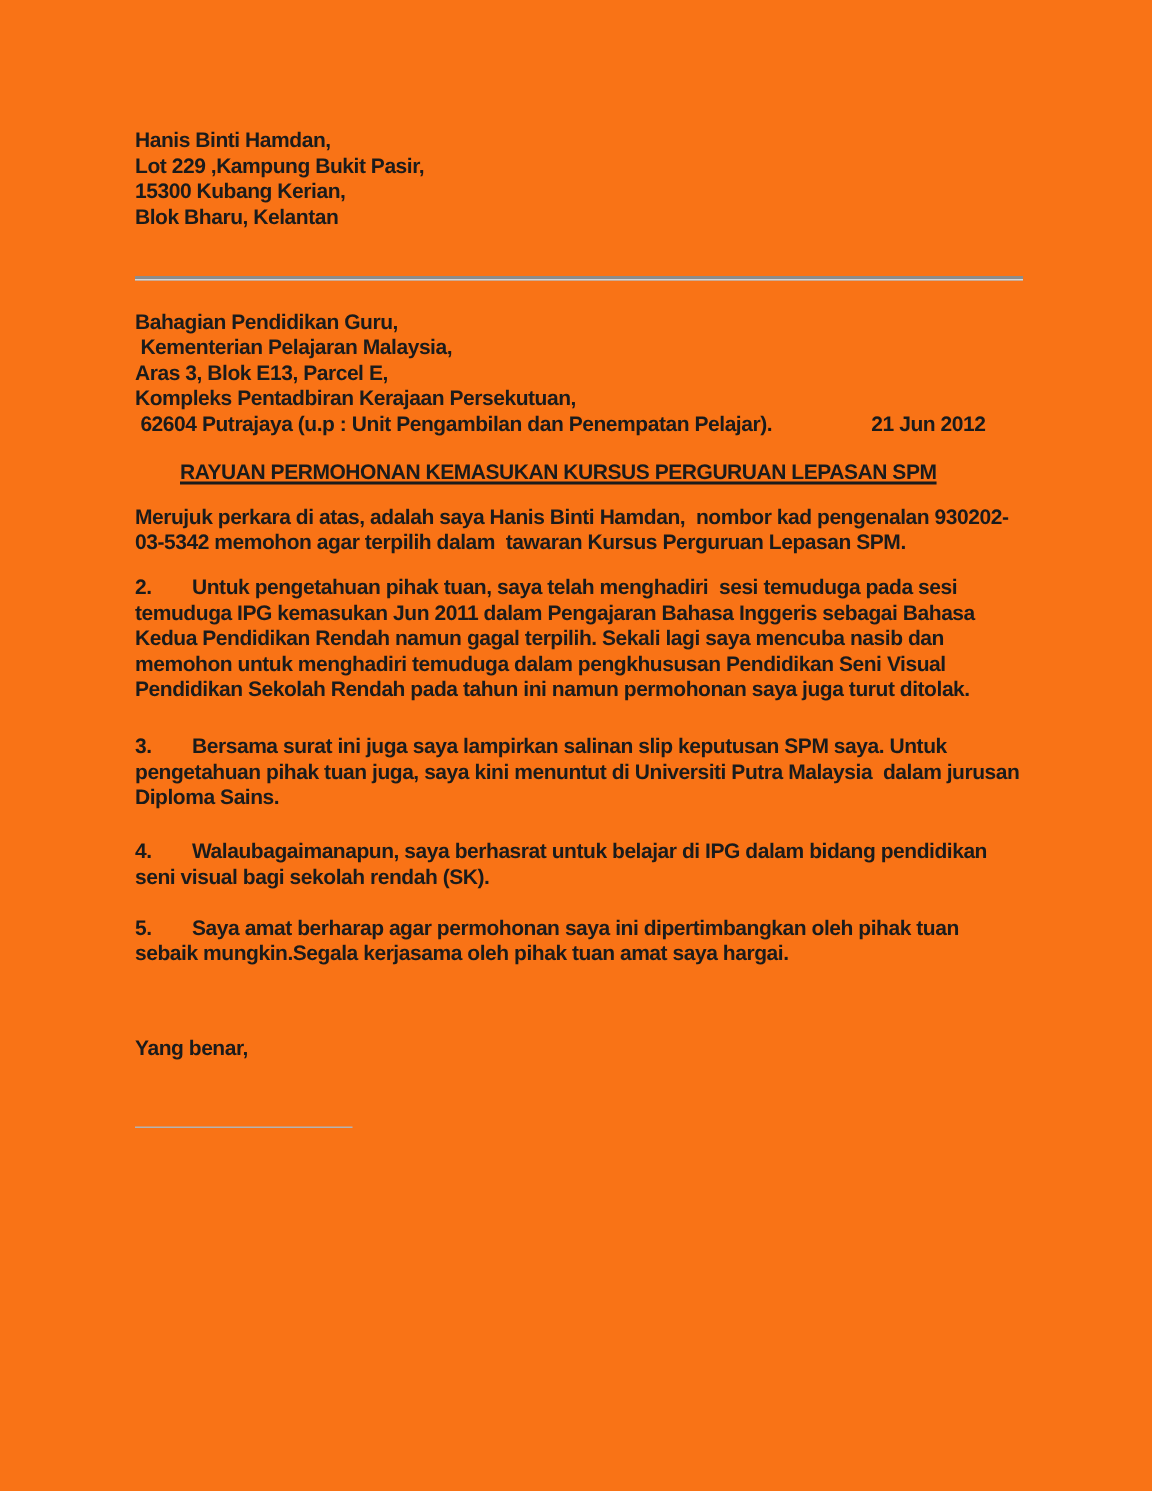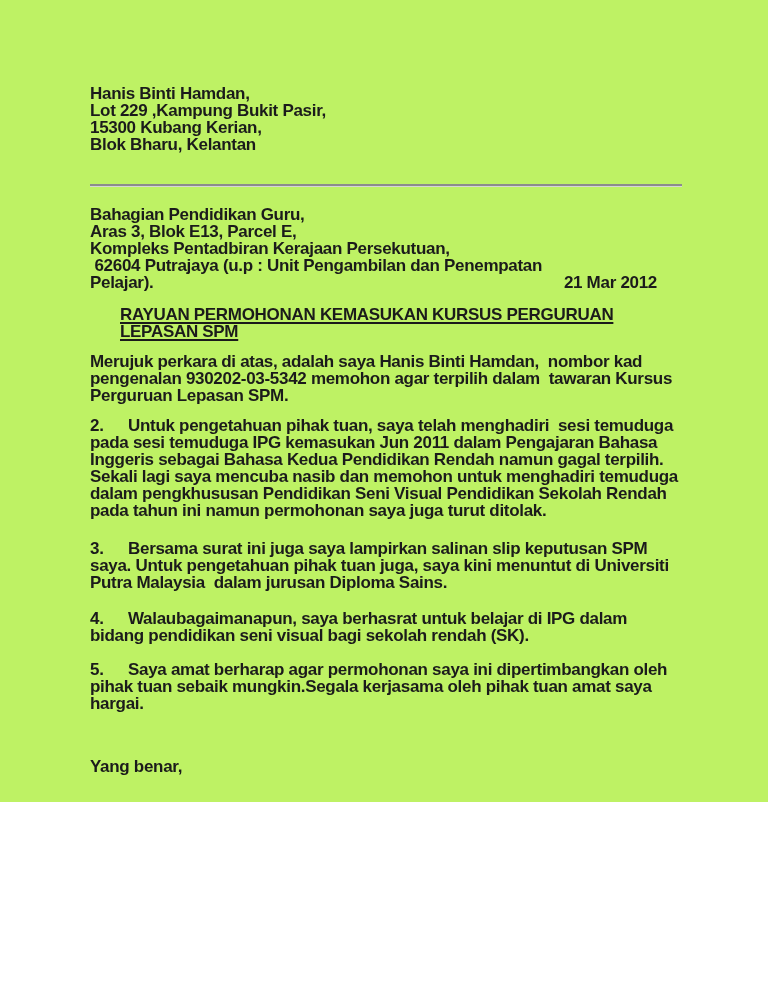--- a/index.html
+++ b/index.html
@@ -1,24 +1,24 @@
 <!DOCTYPE html>
 <html><head>
 <meta charset="utf-8">
 <style>
   html, body { margin: 0; padding: 0; background: #ffffff; }
   .page {
     position: relative;
     width: 768px;
-    height: 802px;
-    background: #bef264;
+    height: 994px;
+    background: #f97316;
     overflow: hidden;
     font-family: "Liberation Sans", sans-serif;
     font-weight: 700;
-    font-size: 17px;
+    font-size: 14px;
     line-height: 17px;
     letter-spacing: -0.3px;
     color: #1b1b1b;
   }
   .content {
     position: absolute;
     left: 90px;
     top: 85px;
     width: 592px;
   }
@@ -74,25 +74,26 @@
       <div class="line">Hanis Binti Hamdan,</div>
       <div class="line">Lot 229 ,Kampung Bukit Pasir,</div>
       <div class="line">15300 Kubang Kerian,</div>
       <div class="line">Blok Bharu, Kelantan</div>
     </div>
 
     <div class="rule"></div>
 
     <div class="recipient">
       <div class="line">Bahagian Pendidikan Guru,</div>
+      <div class="line"> Kementerian Pelajaran Malaysia,</div>
       <div class="line">Aras 3, Blok E13, Parcel E,</div>
       <div class="line">Kompleks Pentadbiran Kerajaan Persekutuan,</div>
       <div class="recipient-last">
         <span class="line"> 62604 Putrajaya (u.p : Unit Pengambilan dan Penempatan Pelajar).</span>
-        <span class="date">21 Mar 2012</span>
+        <span class="date">21 Jun 2012</span>
       </div>
     </div>
 
 
     <div class="subject">RAYUAN PERMOHONAN KEMASUKAN KURSUS PERGURUAN LEPASAN SPM</div>
 
     <div class="para p1"><span class="ptext">Merujuk perkara di atas, adalah saya Hanis Binti Hamdan,  nombor kad pengenalan 930202-03-5342 memohon agar terpilih dalam  tawaran Kursus Perguruan Lepasan SPM.</span></div>
 
     <div class="para p2"><span class="pnum">2.</span><span class="ptext">Untuk pengetahuan pihak tuan, saya telah menghadiri  sesi temuduga pada sesi temuduga IPG kemasukan Jun 2011 dalam Pengajaran Bahasa Inggeris sebagai Bahasa Kedua Pendidikan Rendah namun gagal terpilih. Sekali lagi saya mencuba nasib dan memohon untuk menghadiri temuduga dalam pengkhususan Pendidikan Seni Visual Pendidikan Sekolah Rendah pada tahun ini namun permohonan saya juga turut ditolak.</span></div>
 

